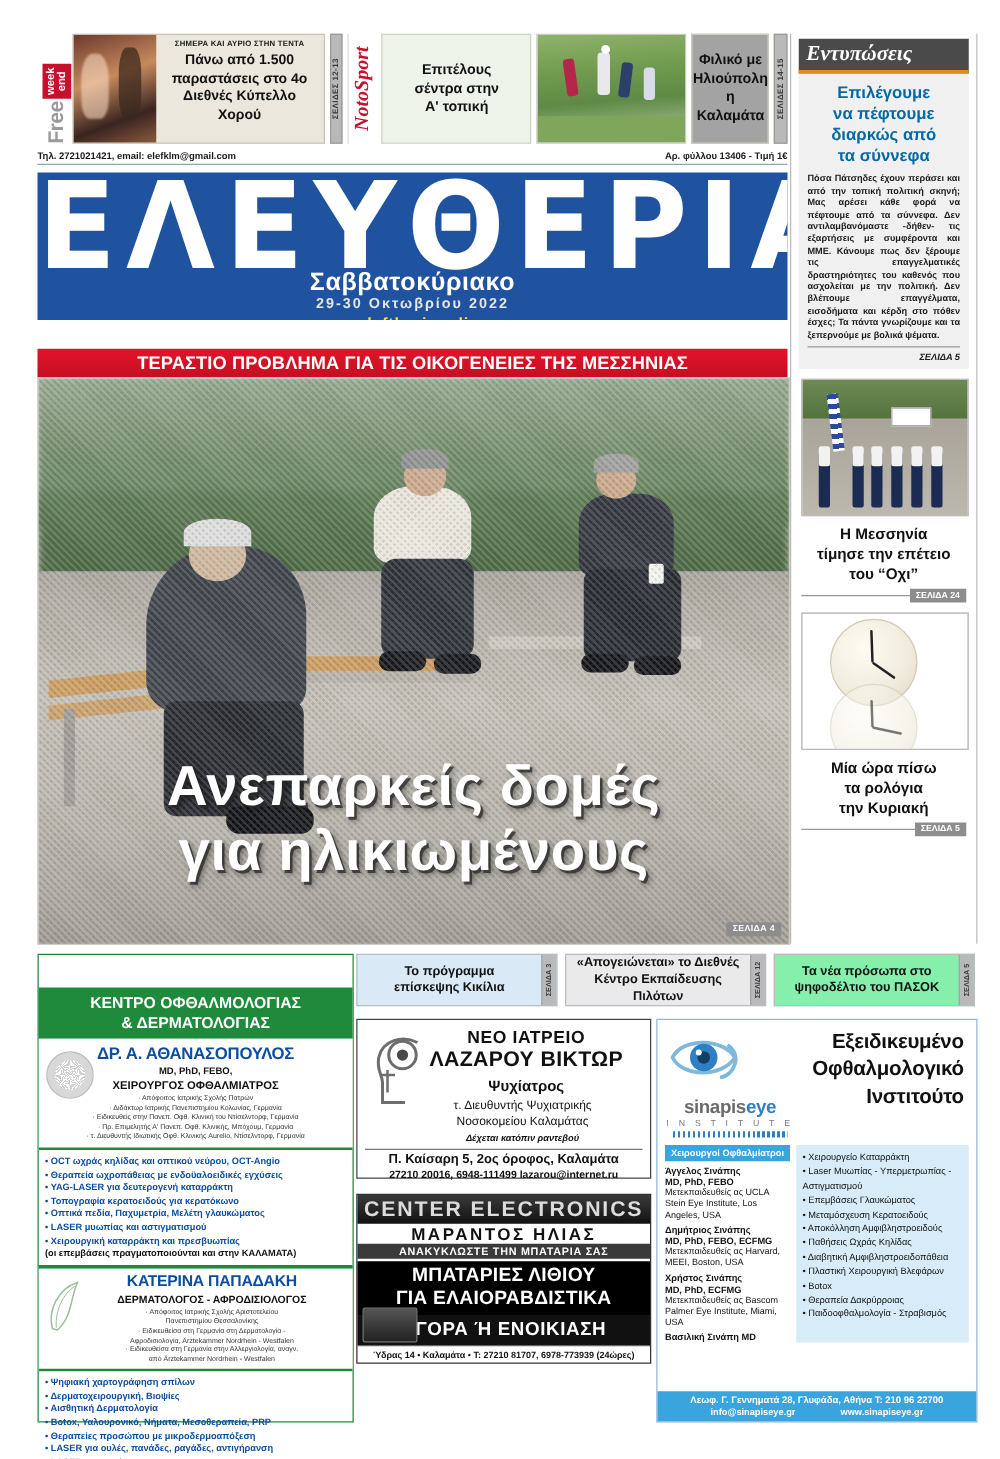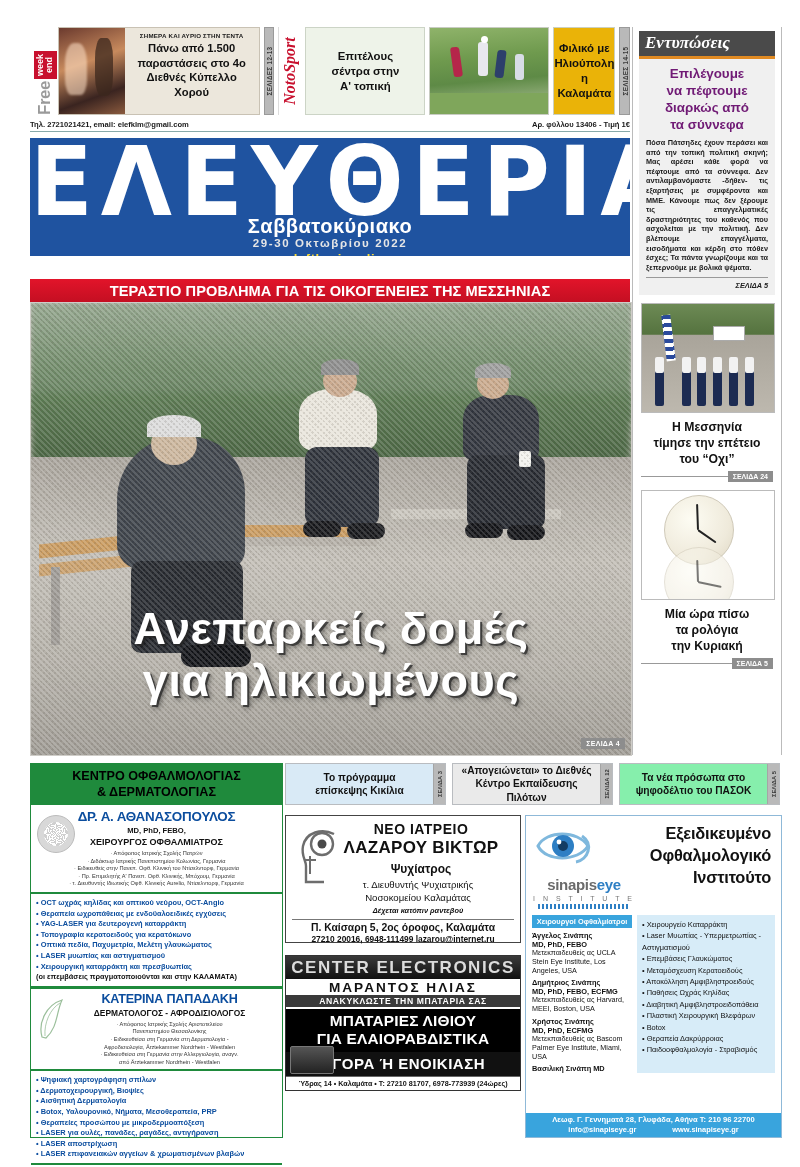--- a/index.html
+++ b/index.html
@@ -39,21 +39,21 @@
   .promo2 .l{font-size:11.4px;font-weight:bold;line-height:15px;text-align:center;color:#111;}
   .promoimg{flex:0 0 118px;border:1px solid #c8ccc2;
      background:linear-gradient(175deg,#8fb36a 0%,#6f9a4e 35%,#5e8a46 60%,#b9c9a2 100%);position:relative;overflow:hidden;}
   .promoimg i{position:absolute;display:block;}
   .promoimg .p1{left:18%;top:22%;width:9px;height:30px;background:#b5264a;border-radius:3px;transform:rotate(-8deg);}
   .promoimg .p2{left:40%;top:16%;width:10px;height:34px;background:#e8e8ee;border-radius:3px;}
   .promoimg .p3{left:56%;top:26%;width:9px;height:28px;background:#2d3f6b;border-radius:3px;transform:rotate(7deg);}
   .promoimg .p4{left:72%;top:30%;width:9px;height:26px;background:#d8dce6;border-radius:3px;}
   .promoimg .ball{left:43%;top:9%;width:7px;height:7px;background:#fff;border-radius:50%;}
   .promoimg .grass{left:0;bottom:0;width:100%;height:24%;background:#7fa65b;}
-  .promo3{flex:1;background:#eab308;border:1px solid #ccd0bf;display:flex;align-items:center;justify-content:center;}
+  .promo3{flex:1;background:#a3a3a3;border:1px solid #ccd0bf;display:flex;align-items:center;justify-content:center;}
   .promo3 .l{font-size:11.4px;font-weight:bold;line-height:15px;text-align:center;color:#111;}
 
   
   .contactbar{position:absolute;left:30px;top:120px;width:600px;display:flex;justify-content:space-between;
      font-size:7.6px;font-weight:bold;color:#1a1a1a;border-bottom:1px solid #8aa;padding-bottom:2px;}
 
   
   .masthead{position:absolute;left:30px;top:138px;width:600px;height:118px;background:#1f53a0;overflow:hidden;}
   .mh-title{position:absolute;left:0;top:-4px;width:600px;text-align:center;color:#fff;
      font-family:"DejaVu Sans",sans-serif;font-weight:bold;font-size:92px;letter-spacing:8px;
@@ -100,21 +100,21 @@
   .teaser .vs span{position:absolute;left:50%;top:50%;transform:translate(-50%,-50%) rotate(-90deg);
      white-space:nowrap;font-size:5.8px;font-weight:bold;color:#3a3a3a;}
   .t1{background:#d9eaf6;} .t2{background:#eaeaea;} .t3{background:#86efac;}
 
   
   .sidebar{position:absolute;left:632px;top:27px;width:148px;height:728px;
      border-left:1px solid #bbb;border-right:1px solid #bbb;background:#fff;}
   .imp-head{margin:4px 6px 0;background:#4a4a4a;color:#fff;font-family:"Liberation Serif","DejaVu Serif",serif;
      font-style:italic;font-weight:bold;font-size:17px;padding:2px 6px 3px;border-bottom:3px solid #e08a22;}
   .imp-box{margin:0 6px;background:#f0f0f0;padding:6px 7px 5px;}
-  .imp-title{text-align:center;font-size:13.4px;font-weight:bold;line-height:17px;color:#701a75;margin-bottom:5px;}
+  .imp-title{text-align:center;font-size:13.4px;font-weight:bold;line-height:17px;color:#0369a1;margin-bottom:5px;}
   .imp-body{font-size:7.3px;line-height:9.6px;text-align:justify;color:#1a1a1a;font-weight:bold;}
   .imp-page{text-align:right;font-size:7.4px;font-weight:bold;font-style:italic;color:#222;
      border-top:1px solid #999;margin-top:5px;padding-top:3px;}
 
   .sb-item{margin:8px 8px 0;}
   .sb-photo{width:100%;height:108px;border:1px solid #bbb;overflow:hidden;position:relative;background:#cfd6cd;}
   .parade{position:absolute;inset:0;background:linear-gradient(180deg,#6d8a55 0%,#55733f 28%,#a9a49a 29%,#bdb8ae 100%);}
   .parade .kid{position:absolute;bottom:6%;width:9px;height:44px;background:#1c2b52;border-radius:2px;}
   .parade .shirt{position:absolute;width:9px;height:16px;background:#f2f2f2;border-radius:2px;}
   .parade .flag{position:absolute;left:17%;top:10%;width:9px;height:46px;
@@ -124,22 +124,22 @@
   .clockface{position:absolute;border-radius:50%;background:radial-gradient(circle at 38% 34%,#fdfcf3,#efeadb 62%,#ddd6c2);
      border:1px solid #cfc9b8;}
   .hand{position:absolute;background:#222;transform-origin:0% 50%;border-radius:1px;}
   .sb-cap{text-align:center;font-size:12.2px;font-weight:bold;line-height:16px;color:#111;margin-top:6px;}
   .sb-page{display:flex;align-items:center;margin-top:4px;}
   .sb-page .ln{flex:1;height:1px;background:#999;}
   .sb-page .pg{background:#8d8d8d;color:#fff;font-size:7px;font-weight:bold;padding:2px 5px;}
 
   
   .ad-left{position:absolute;left:30px;top:763px;width:251px;height:373px;border:1px solid #1f8a3c;background:#fff;}
-  .adl-head{background:#1f8a3c;color:#000000;text-align:center;font-weight:bold;font-size:12.6px;
-     line-height:16px;padding:4px 2px 5px;}
+  .adl-head{background:#1f8a3c;color:#ffffff;text-align:center;font-weight:bold;font-size:12.6px;
+     line-height:16px;padding:4px 2px 5px;margin-top:26px;}
   .adl-white{background:#fff;padding:4px 5px 4px;border-bottom:2px solid #1f8a3c;position:relative;}
   .eye-logo{position:absolute;left:6px;top:10px;width:36px;height:36px;border-radius:50%;
      background:radial-gradient(circle,#fff 0 30%,#d8d8d8 31% 100%);border:1px solid #bbb;}
   .eye-logo::after{content:"";position:absolute;inset:6px;border-radius:50%;
      background:repeating-conic-gradient(#fff 0 3deg,#cfcfcf 3deg 6deg);}
   .adl-name{text-align:center;font-size:13.4px;font-weight:bold;color:#0b4d9e;letter-spacing:-.2px;}
   .adl-sub1{text-align:center;font-size:7.6px;font-weight:bold;color:#111;margin-top:2px;}
   .adl-sub2{text-align:center;font-size:9px;font-weight:bold;color:#111;margin-top:2px;}
   .adl-cred{margin-top:3px;text-align:center;font-size:5.6px;line-height:7.6px;color:#333;}
   .adl-bul{padding:4px 5px 3px;}

